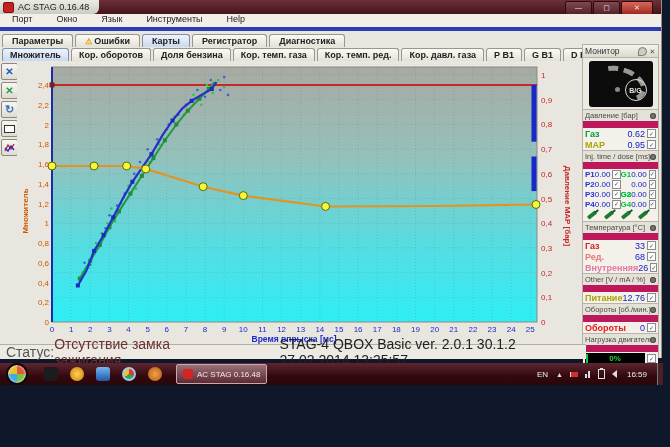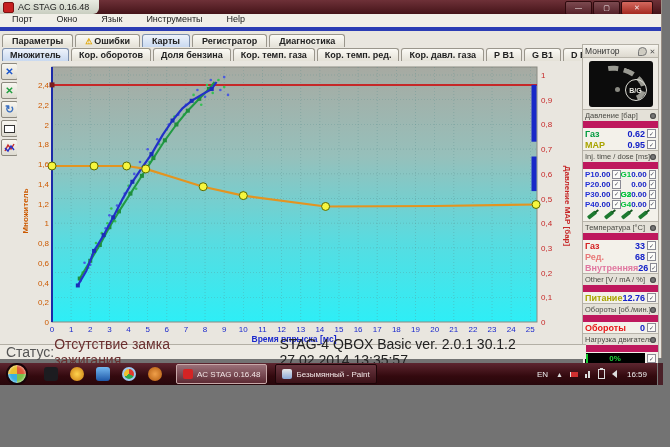--- a/index.html
+++ b/index.html
@@ -1,16 +1,16 @@
 <!DOCTYPE html>
 <html><head>
 <meta charset="utf-8">
 <style>
   html,body{margin:0;padding:0;background:#ffffff;}
-  #screen{position:relative;width:670px;height:447px;background:#737373;overflow:hidden;
+  #screen{position:relative;width:670px;height:447px;background:#0f172a;overflow:hidden;
           font-family:"Liberation Sans", sans-serif; -webkit-font-smoothing:antialiased;}
   
   #app{position:absolute;left:0;top:0;width:661px;height:358px;background:#e9e6df;border-right:1px solid #9a8f86;}
   #titlebar{position:absolute;left:0;top:0;width:661px;height:14px;
             background:linear-gradient(#6e3138,#451419);display:flex;align-items:center;}
   #title-patch{height:14px;display:flex;align-items:center;padding:0 10px 0 3px;
                background:linear-gradient(#e9ece2,#c9cec1);border-radius:0 0 6px 0;}
   #app-icon{width:9px;height:9px;background:#c62020;border:1px solid #7c1212;border-radius:2px;margin-right:4px;}
   #title-text{font-size:9px;color:#1c1c1c;white-space:nowrap;}
   #caption-buttons{position:absolute;right:8px;top:1px;display:flex;}
@@ -54,21 +54,21 @@
              transform:rotate(18deg);box-sizing:border-box;}
   #gauge-dot{position:absolute;left:26px;top:26px;width:5px;height:5px;border-radius:50%;background:#8a8a82;}
   #gauge-bg-circle{position:absolute;right:6px;top:18px;width:20px;height:20px;border:1.5px solid #dcdcd4;
                    border-radius:50%;color:#e8e8e0;font-size:7px;font-weight:bold;display:flex;align-items:center;justify-content:center;}
   .m-sec{display:flex;align-items:center;border-top:1px solid #b8b4aa;border-bottom:7px solid #be185d;
          background:#e4e1d8;color:#4a4a44;font-size:7.5px;padding:1px 2px;white-space:nowrap;}
   .m-sec span.txt{flex:1;overflow:hidden;}
   .m-gauge-icon{width:6px;height:6px;border-radius:50%;background:radial-gradient(#777 30%,#333 70%);}
   .m-row{display:flex;align-items:center;padding:0 2px;height:11px;background:#f3f1ea;}
   .m-name{font-weight:bold;font-size:9px;white-space:nowrap;}
-  .m-val{margin-left:auto;font-weight:bold;color:#1320c8;font-size:9px;}
+  .m-val{margin-left:auto;font-weight:normal;color:#1320c8;font-size:9px;}
   .cb{width:7px;height:7px;border:1px solid #8a8a94;background:#fbfbf8;margin-left:2px;
       font-size:6px;line-height:6px;color:#445;display:inline-flex;align-items:center;justify-content:center;}
   .m-pair{display:flex;align-items:center;height:10px;padding:0 2px;background:#f3f1ea;}
   .m-pair .half{display:flex;align-items:center;width:50%;}
   .m-pair .m-name{font-size:8px;} .m-pair .m-val{font-size:8px;}
   #injector-row{display:flex;align-items:center;height:12px;padding:0 4px;background:#f3f1ea;gap:7px;}
   .injector{width:10px;height:4px;background:#1d7a30;border-radius:1px;transform:rotate(-38deg);position:relative;}
   .injector:before{content:"";position:absolute;right:-3px;top:1px;width:4px;height:2px;background:#14551f;}
   #load-wrap{display:flex;align-items:center;padding:1px 2px;background:#f3f1ea;}
   #load-bar{flex:1;height:11px;background:#000;display:flex;align-items:center;justify-content:center;position:relative;}
@@ -506,24 +506,20 @@
     <div class="tb-icon i1"></div>
     <div class="tb-icon i2"></div>
     <div class="tb-icon i3"></div>
     <div class="tb-icon i4"></div>
     <div class="tb-icon i5"></div>
     <div id="task-buttons" style="display:flex;">
         <div class="task-btn active">
           <span class="task-ico stag"></span>
           <span>AC STAG 0.16.48</span>
         </div>
-        <div class="task-btn">
-          <span class="task-ico paint"></span>
-          <span>Безымянный - Paint</span>
-        </div>
       </div>
     <div id="tray">
       <span id="tray-lang">EN</span>
       <span id="tray-arrow">▲</span>
       <span class="tray-flag"></span>
       <span class="tray-net">
           <i style="height:4px"></i>
           <i style="height:7px"></i>
         </span>
       <span class="tray-batt"></span>

